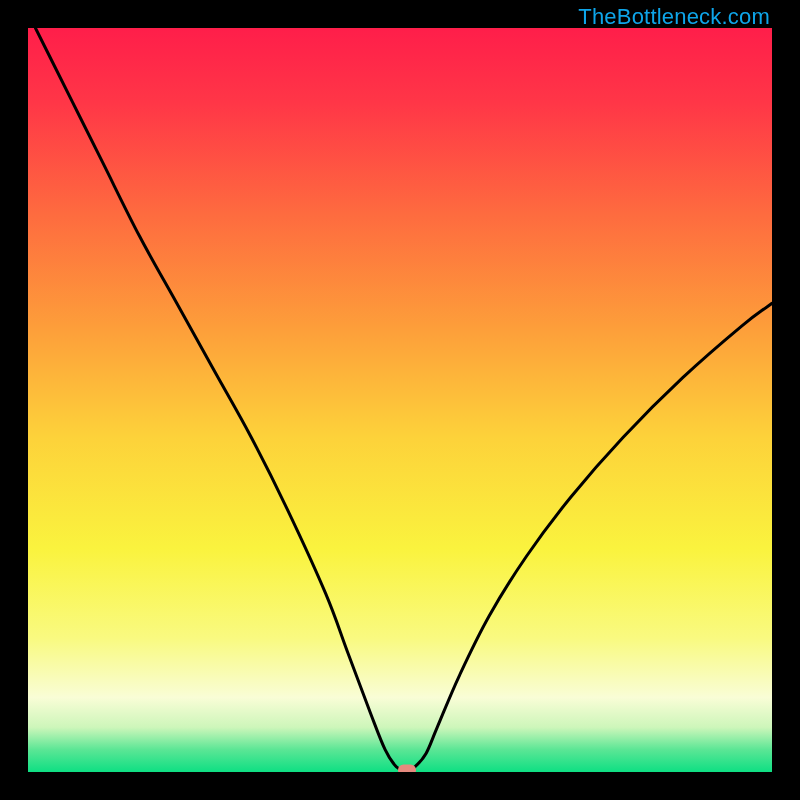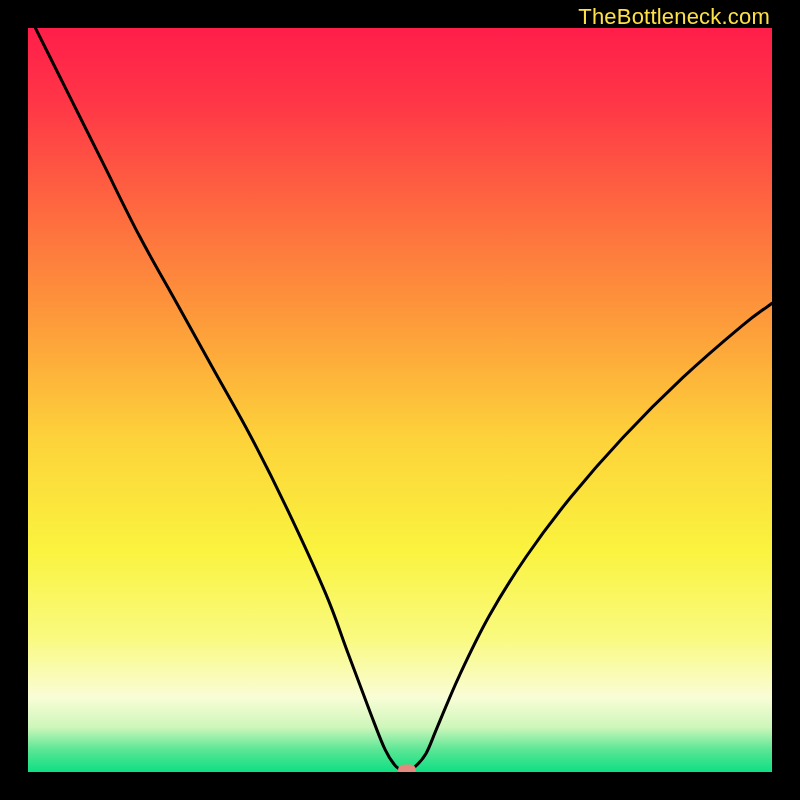--- a/index.html
+++ b/index.html
@@ -39,21 +39,21 @@
     width: 18px;
     height: 11px;
     border-radius: 6px;
     background: #E58A7E;
     transform: translate(-50%, -50%);
   }
   .watermark {
     position: absolute;
     top: 4px;
     right: 30px;
-    color: #fde047;
+    color: #0ea5e9;
     font-size: 22px;
     font-weight: 400;
     letter-spacing: 0.2px;
   }
 </style>
 </head>
 <body>
 
 <div class="frame">
 

